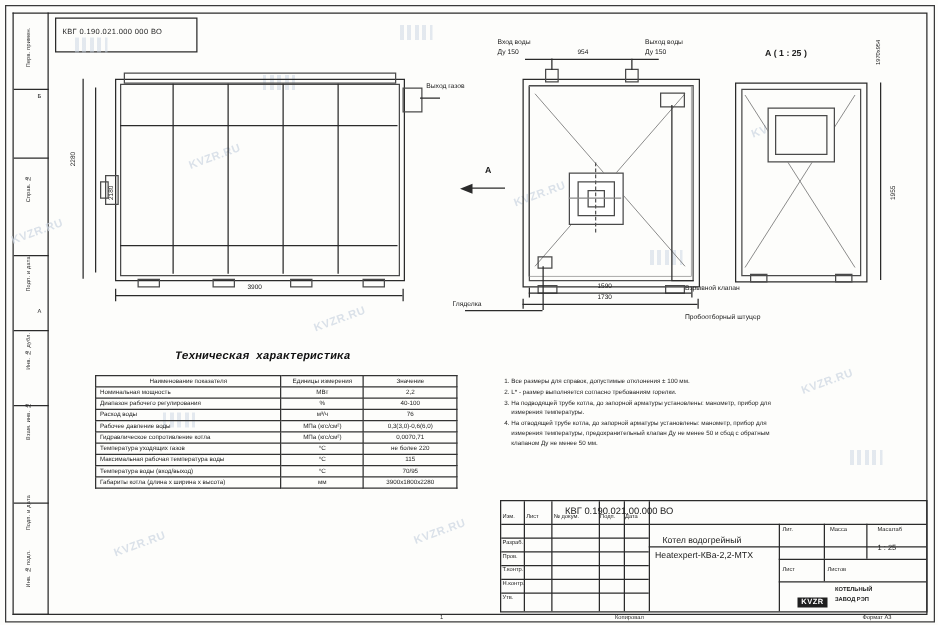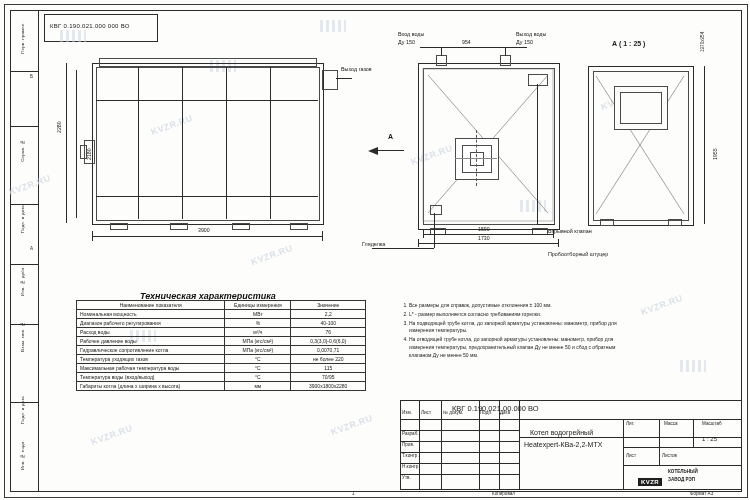--- a/index.html
+++ b/index.html
@@ -235,21 +235,21 @@
     <div class="thinbox" style="left:614px;top:86px;width:52px;height:42px;background:#fdfdfb;"></div>
     <div class="thinbox" style="left:620px;top:92px;width:40px;height:30px;"></div>
     <div class="thinbox" style="left:600px;top:219px;width:12px;height:5px;"></div>
     <div class="thinbox" style="left:668px;top:219px;width:12px;height:5px;"></div>
 
     <div class="ln" style="left:704px;top:66px;width:.6px;height:158px;"></div>
     <div class="dim" style="left:712px;top:160px;transform:rotate(-90deg);transform-origin:left top;">1955</div>
     <div class="dim" style="left:700px;top:52px;transform:rotate(-90deg);transform-origin:left top;font-size:4.6px;">1970x954</div>
   </div>
 
-  <div class="tc-title" style="left:140px;top:291px;">Техническая характеристика</div>
+  <div class="tc-title" style="left:140px;top:280px;font-family:Liberation Mono, monospace;">Техническая характеристика</div>
   <table class="tc" style="left:76px;top:300px;width:290px;">
     <thead>
       <tr>
         <th style="width:150px;">Наименование показателя</th>
         <th style="width:62px;">Единицы измерения</th>
         <th style="width:70px;">Значение</th>
       </tr>
     </thead>
     <tbody id="spec-body">
         <tr>

